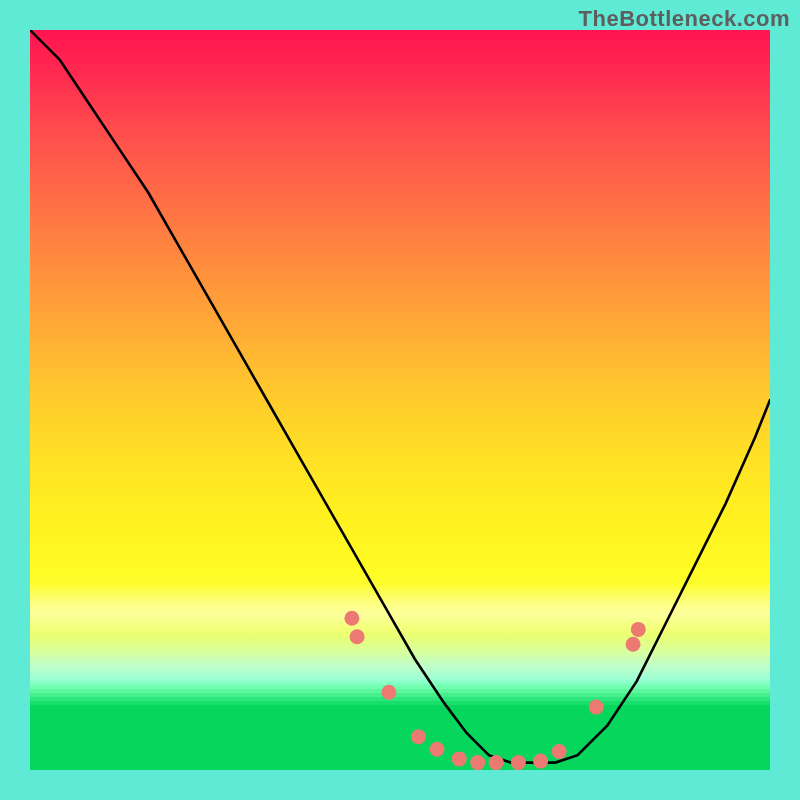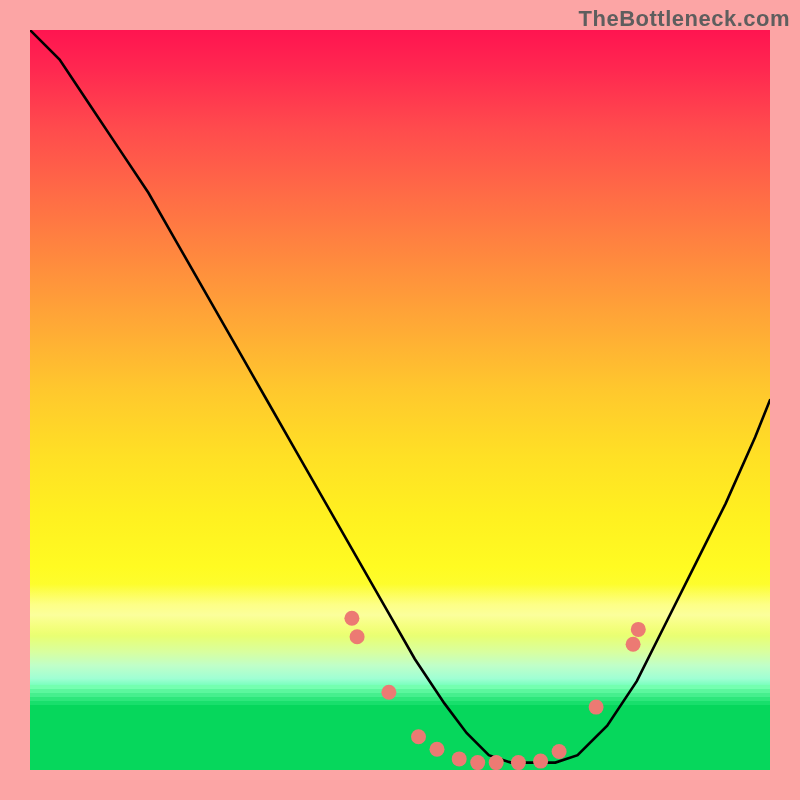--- a/index.html
+++ b/index.html
@@ -8,21 +8,21 @@
     width: 800px;
     height: 800px;
     background: #000;
     overflow: hidden;
     font-family: Arial, Helvetica, sans-serif;
   }
   .frame {
     position: relative;
     width: 800px;
     height: 800px;
-    background: #fca5a5;
+    background: #5eead4;
   }
   .watermark {
     position: absolute;
     top: 6px;
     right: 10px;
     color: #5e5e5e;
     font-size: 22px;
     font-weight: 600;
     letter-spacing: 0.5px;
     z-index: 5;

